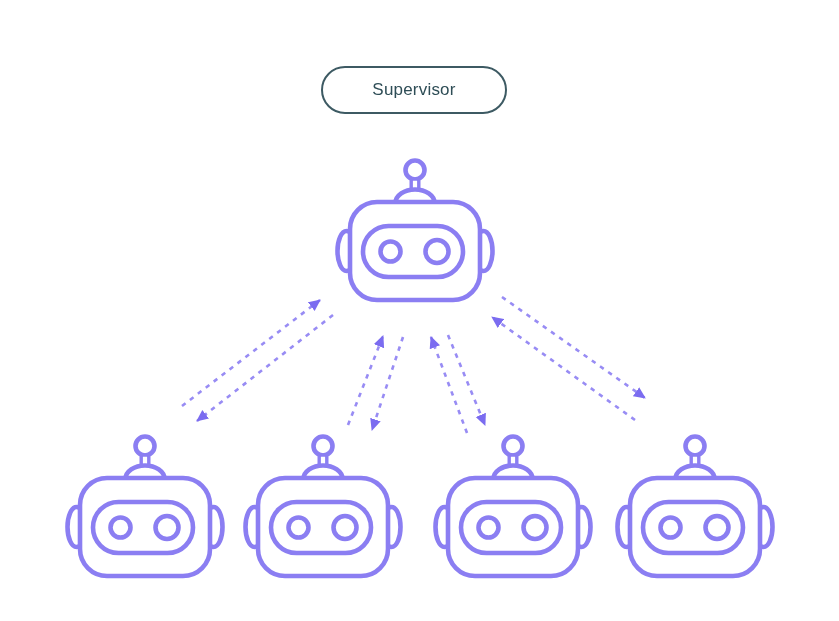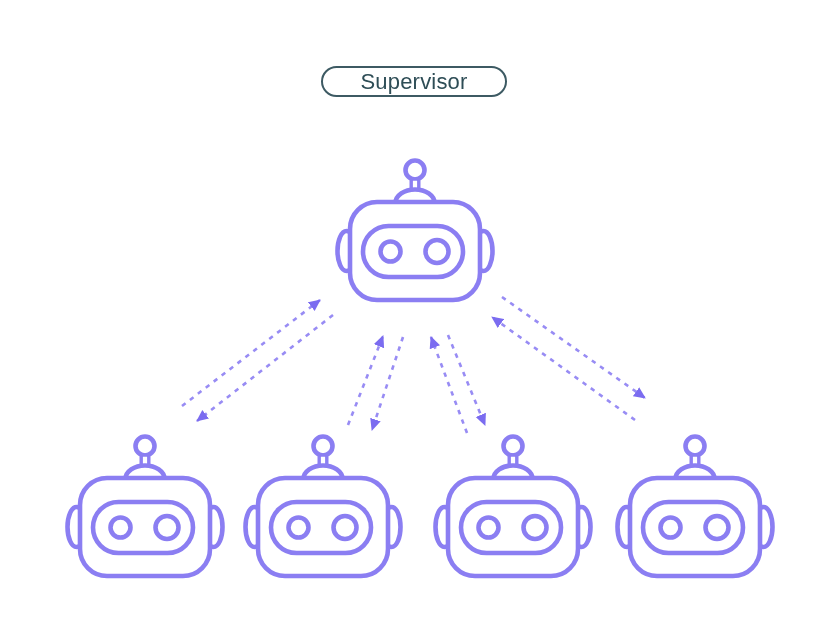--- a/index.html
+++ b/index.html
@@ -17,29 +17,29 @@
     height: 621px;
     background: var(--background);
     font-family: "Liberation Sans", sans-serif;
     overflow: hidden;
   }
   .pill {
     position: absolute;
     left: 321px;
     top: 66px;
     width: 186px;
-    height: 31px;
+    height: 48px;
     box-sizing: border-box;
     border: 2px solid var(--pill-border);
     border-radius: 26px;
     display: flex;
     align-items: center;
     justify-content: center;
     color: var(--pill-text);
-    font-size: 22px;
+    font-size: 17px;
     font-weight: 500;
     letter-spacing: 0.2px;
   }
   svg.overlay { position: absolute; left: 0; top: 0; width: 839px; height: 621px; }
   .robot-def { stroke: var(--robot-stroke); }
   line.arrow {
     stroke: var(--arrow-stroke);
     stroke-width: 2.6;
     stroke-dasharray: 4.5 5.5;
     fill: none;

